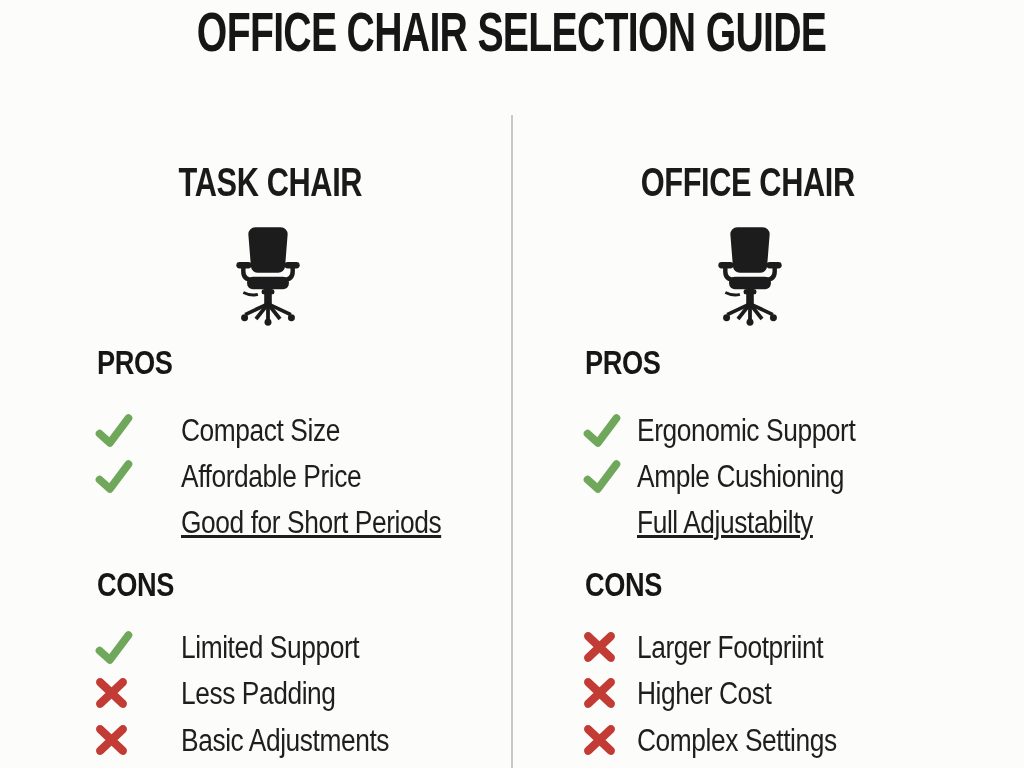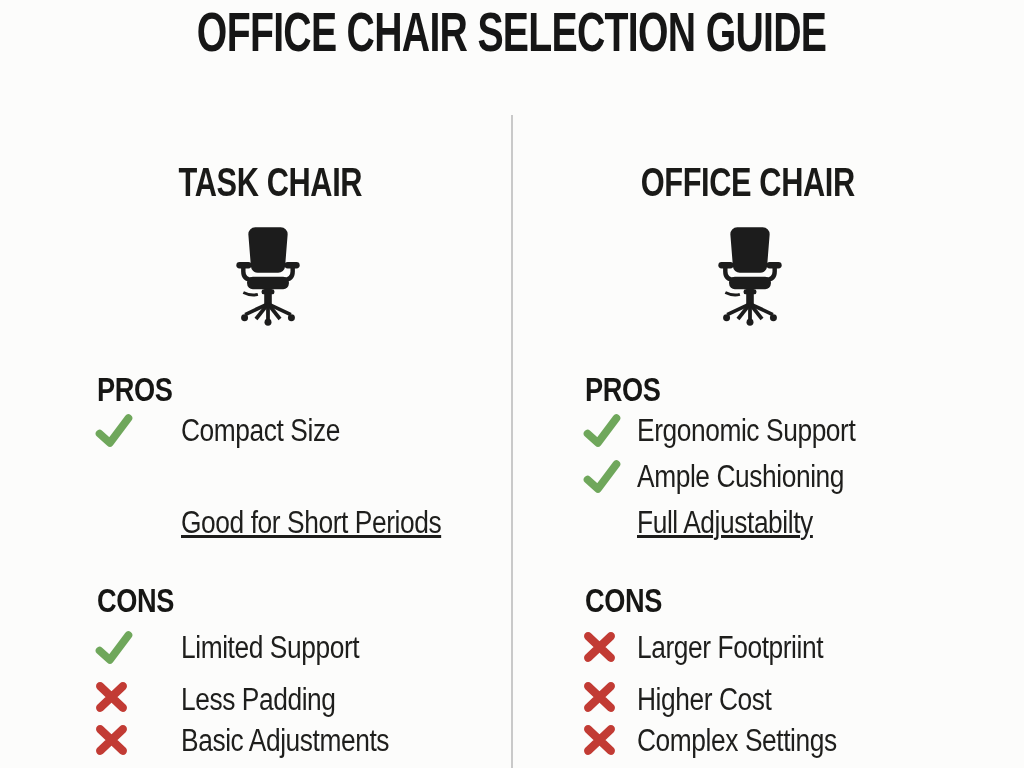--- a/index.html
+++ b/index.html
@@ -55,34 +55,34 @@
   .section-heading { position: absolute; }
   .section-heading span {
     display: inline-block;
     font-size: 34px; font-weight: 700; letter-spacing: -0.5px;
     line-height: 1.0; color: #161614;
     transform: scaleX(0.80); transform-origin: left center;
     white-space: nowrap;
   }
   .column.left  .section-heading { left: 97px; }
   .column.right .section-heading { left: 73px; }
-  .heading-pros { top: 372px; }
-  .heading-cons { top: 583px; }
+  .heading-pros { top: 345px; }
+  .heading-cons { top: 567px; }
 
   .row {
     position: absolute; height: 44px;
     display: flex; align-items: center;
   }
   .column.left  .row { left: 95px; gap: 32px; }
   .column.right .row { left: 71px; }
   .row-pros-0 { top: 408px; }
   .row-pros-1 { top: 454px; }
   .row-pros-2 { top: 500px; text-decoration: underline; }
   .row-cons-0 { top: 625px; }
-  .row-cons-1 { top: 671px; align-items: flex-end; }
+  .row-cons-1 { top: 671px; }
   .row-cons-2 { top: 718px; }
 
   .icon-box {
     width: 40px; height: 36px; flex: 0 0 40px;
     display: flex; align-items: center; justify-content: flex-start;
     margin-right: 14px;
   }
   .item-label {
     display: inline-block;
     font-size: 31px; line-height: 1.0; letter-spacing: -0.5px;
@@ -154,20 +154,28 @@
     </div>
 
     <div class="row row-pros-0">
       <span class="icon-box">
         <svg width="38" height="33" viewBox="0 0 36 32">
             <use href="#check-shape"></use>
           </svg>
       </span>
       <span class="item-label">Compact Size</span>
     </div>
+    <div class="row row-pros-1">
+      <span class="icon-box">
+        <svg width="38" height="33" viewBox="0 0 36 32">
+            <use href="#check-shape"></use>
+          </svg>
+      </span>
+      <span class="item-label">Affordable Price</span>
+    </div>
     <div class="row row-pros-2">
       <span class="icon-box"></span>
       <span class="item-label">Good for Short Periods</span>
     </div>
 
     <div class="section-heading heading-cons">
       <span>CONS</span>
     </div>
 
     <div class="row row-cons-0">

